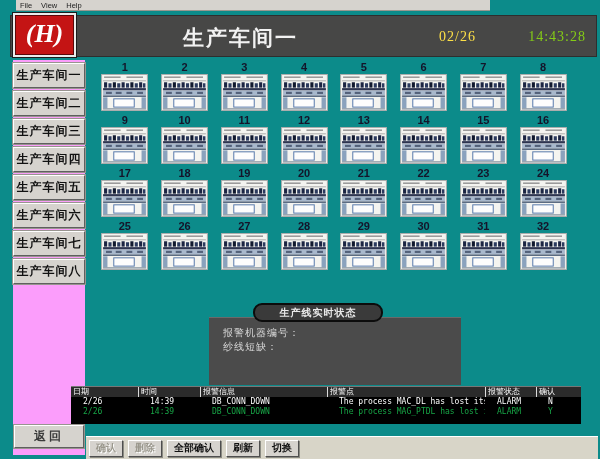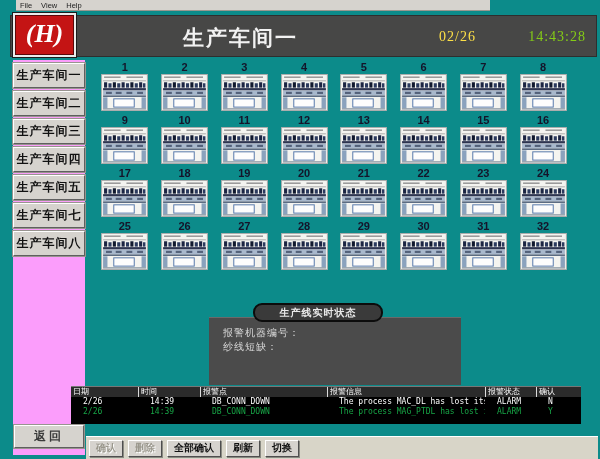--- a/index.html
+++ b/index.html
@@ -176,20 +176,21 @@
       <span>(H)</span>
     </div>
   </div>
 
   <div class="sidebar" id="sidebar">
       <div class="side-btn">生产车间一</div>
       <div class="side-btn">生产车间二</div>
       <div class="side-btn">生产车间三</div>
       <div class="side-btn">生产车间四</div>
       <div class="side-btn">生产车间五</div>
+      <div class="side-btn">生产车间六</div>
       <div class="side-btn">生产车间七</div>
       <div class="side-btn">生产车间八</div>
       <div class="side-spacer"></div>
       <div class="back-btn">返回</div>
     </div>
 
   <div class="grid" id="grid">
       <div class="mcell">
         <div class="mnum">1</div>
         <svg viewBox="0 0 48 38" class="micon">
@@ -387,22 +388,22 @@
   <div class="status-pill">生产线实时状态</div>
   <div class="alarm-box" id="alarmbox">
       <div>报警机器编号：</div>
       <div>纱线短缺：</div>
     </div>
 
   <div class="tbl">
     <div class="tbl-head" id="tblhead">
         <div class="cell">日期</div>
         <div class="cell">时间</div>
+        <div class="cell">报警信息</div>
         <div class="cell">报警点</div>
-        <div class="cell">报警信息</div>
         <div class="cell">报警状态</div>
         <div class="cell">确认</div>
       </div>
     <div id="tblbody">
         <div class="tbl-row" style="color: rgb(255, 255, 255);">
           <div class="cell">2/26</div>
           <div class="cell">14:39</div>
           <div class="cell">DB_CONN_DOWN</div>
           <div class="cell">The process MAC_DL has lost its d...</div>
           <div class="cell">ALARM</div>

